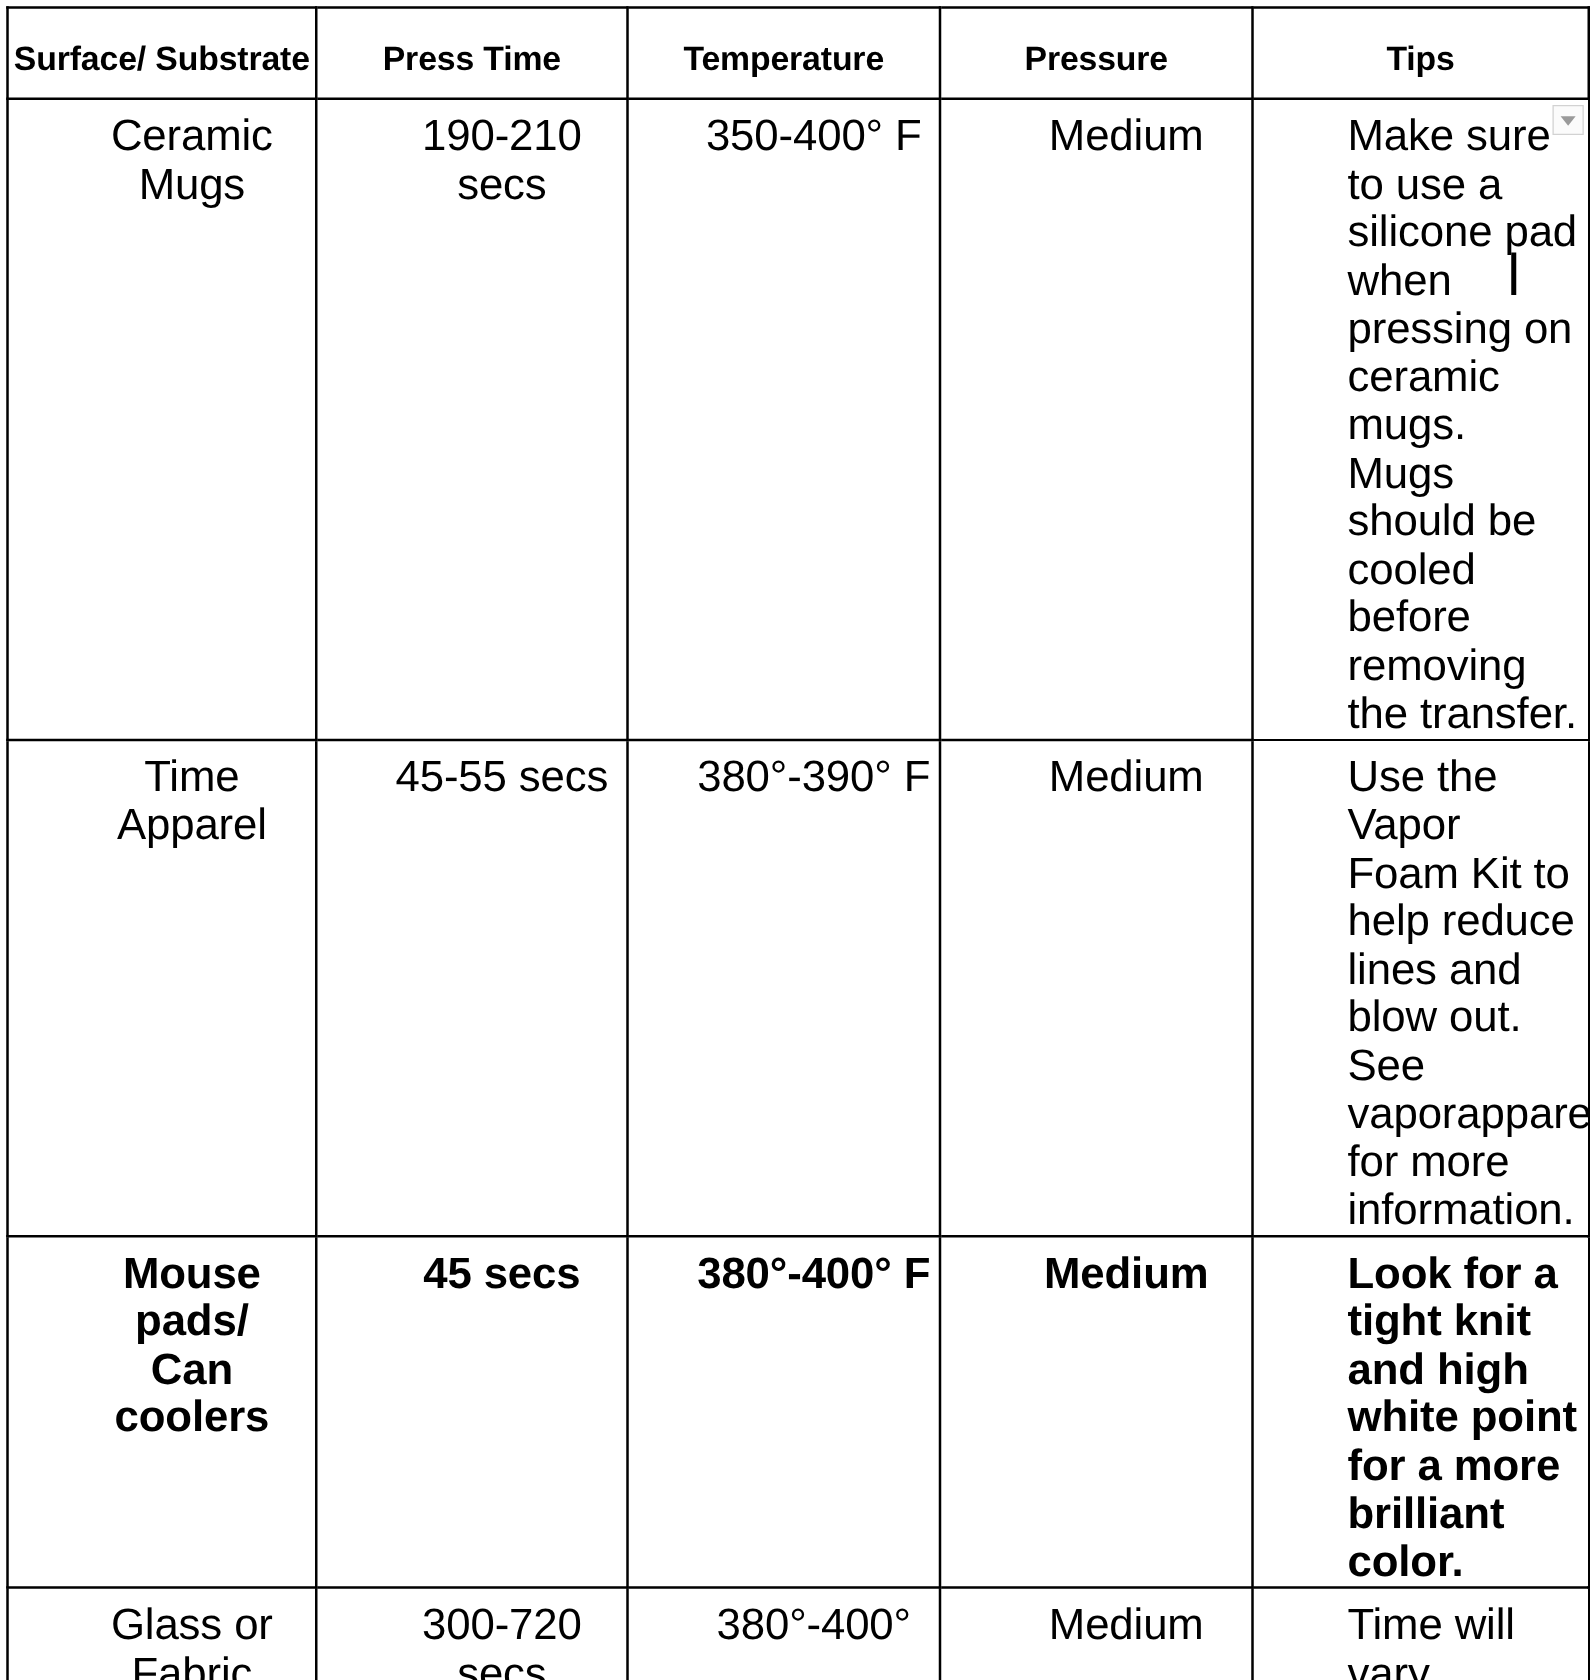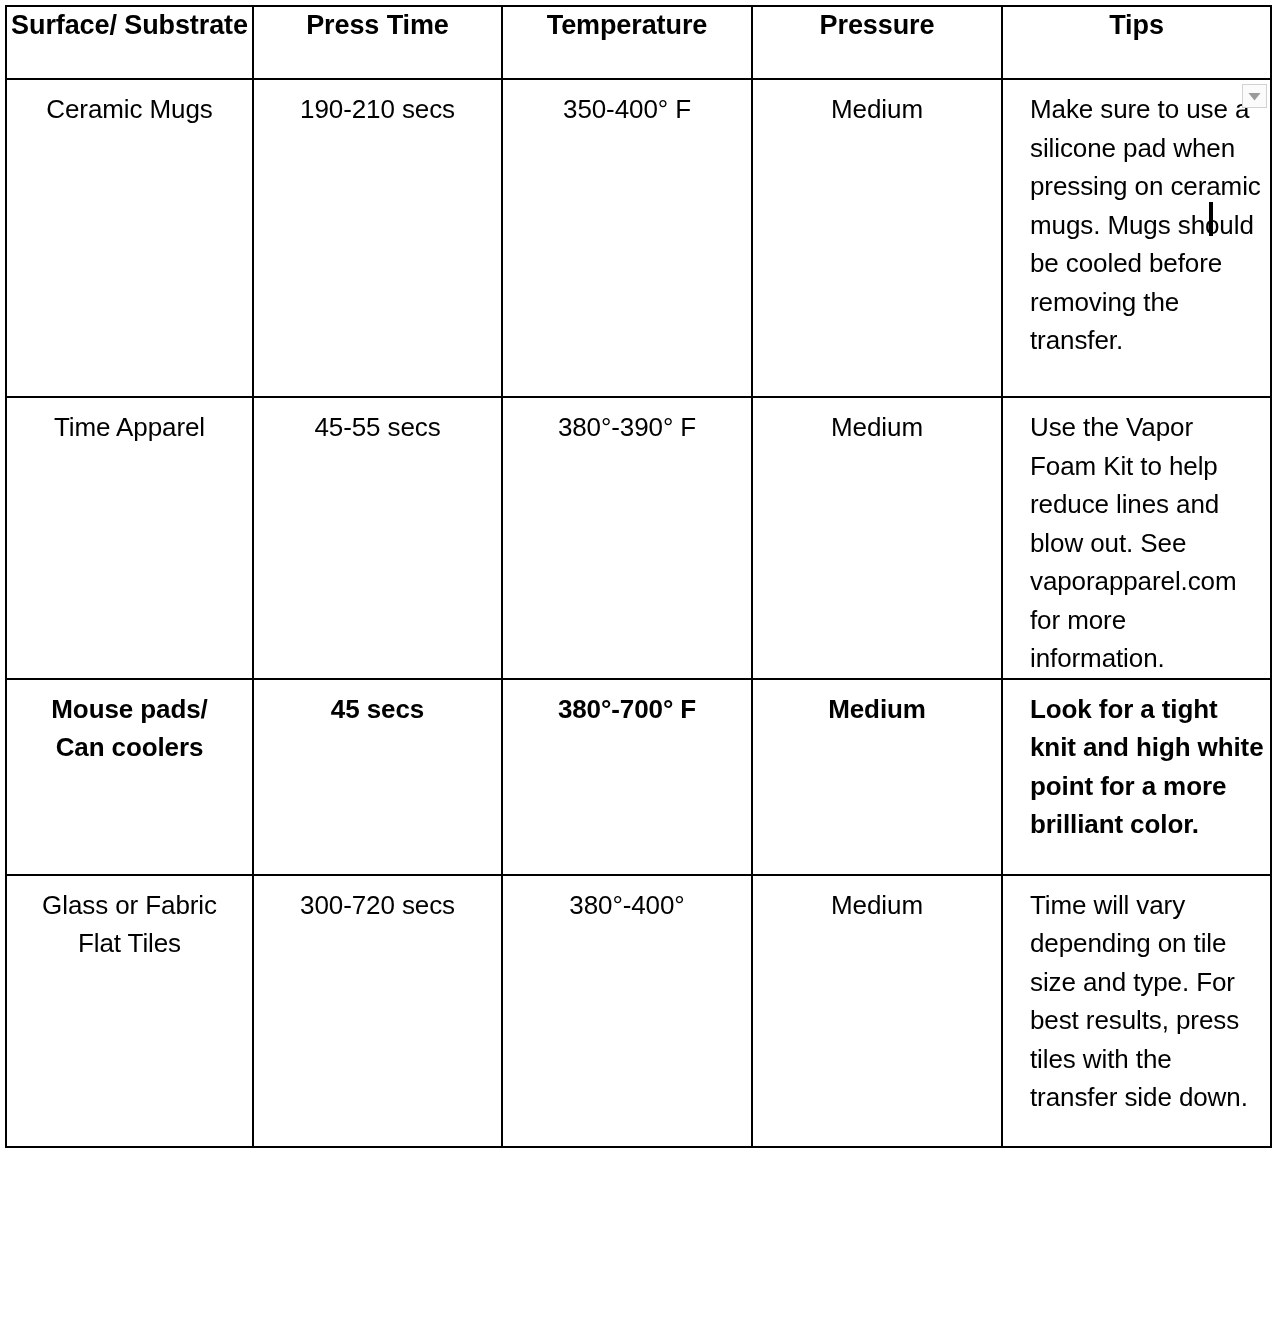--- a/index.html
+++ b/index.html
@@ -50,31 +50,32 @@
 
   
   thead th {
     height: 73px;
   }
   .hdr-text {
     font-size: 27px;
     font-weight: bold;
     line-height: 37px;
     text-align: center;
-    padding-top: 0;
+    padding-top: 22px;
     letter-spacing: -0.1px;
   }
 
   
   .cell-text {
-    font-size: 26px;
+    font-size: 35px;
     line-height: 38.5px;
     padding-top: 10px;
     letter-spacing: -0.1px;
     white-space: pre-line;
+    margin-left: 48px;
   }
   td.col-center .cell-text { text-align: center; }
   td.col-tips {
     position: relative;
   }
   td.col-tips .cell-text {
     text-align: left;
     padding-left: 27px;
     padding-right: 4px;
   }
@@ -193,21 +194,21 @@
 
       <tr class="r3">
         <td class="col-center">
           <div class="cell-text">Mouse pads/
 Can coolers</div>
         </td>
         <td class="col-center">
           <div class="cell-text">45 secs</div>
         </td>
         <td class="col-center">
-          <div class="cell-text">380°-700° F</div>
+          <div class="cell-text">380°-400° F</div>
         </td>
         <td class="col-center">
           <div class="cell-text">Medium</div>
         </td>
         <td class="col-tips">
           <div class="cell-text">Look for a tight knit and high white point for a more brilliant color.</div>
         </td>
       </tr>
 
       <tr class="r4">

